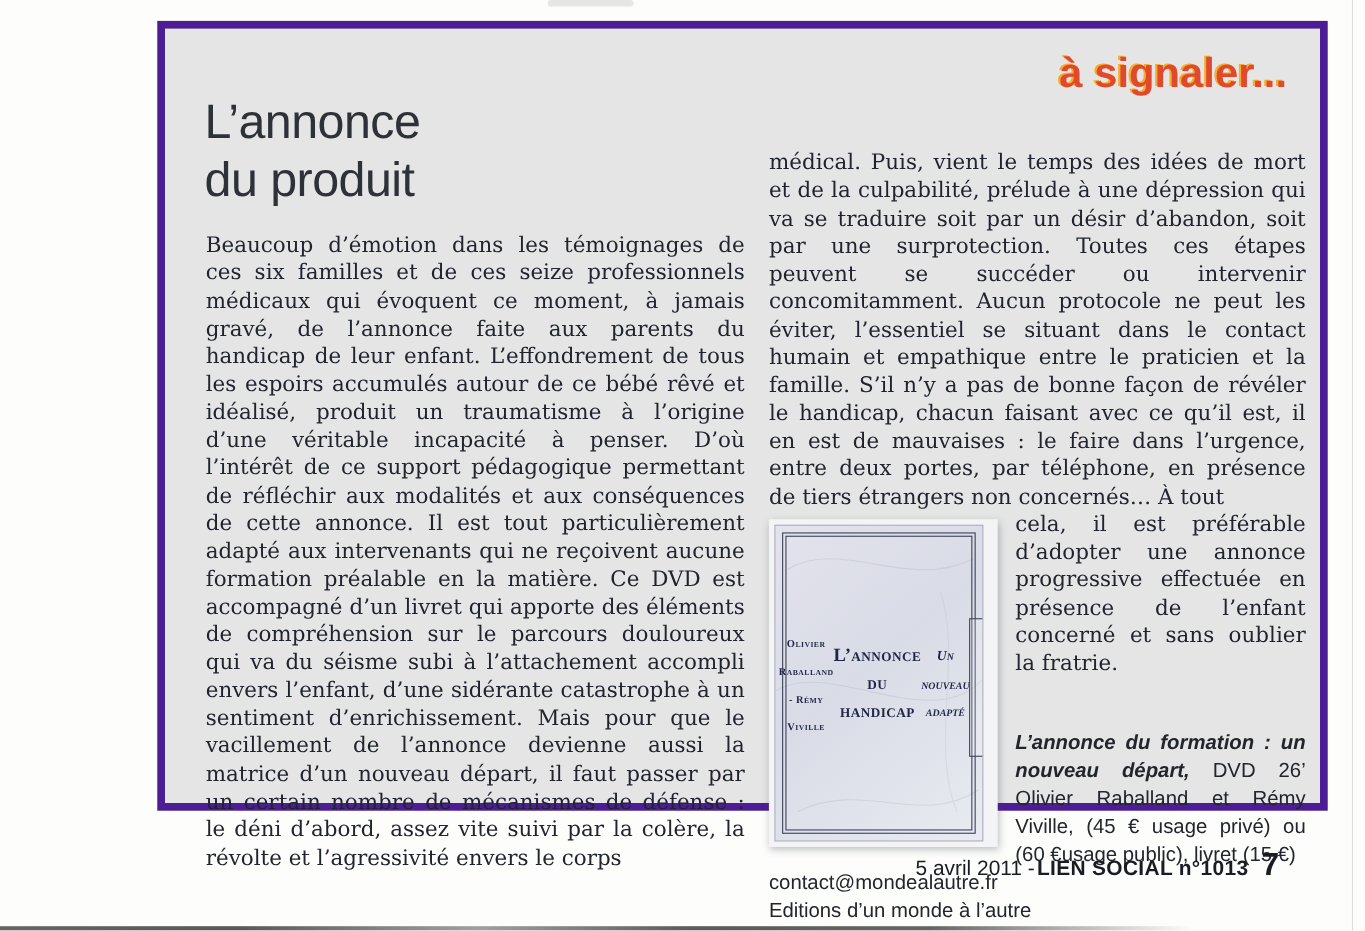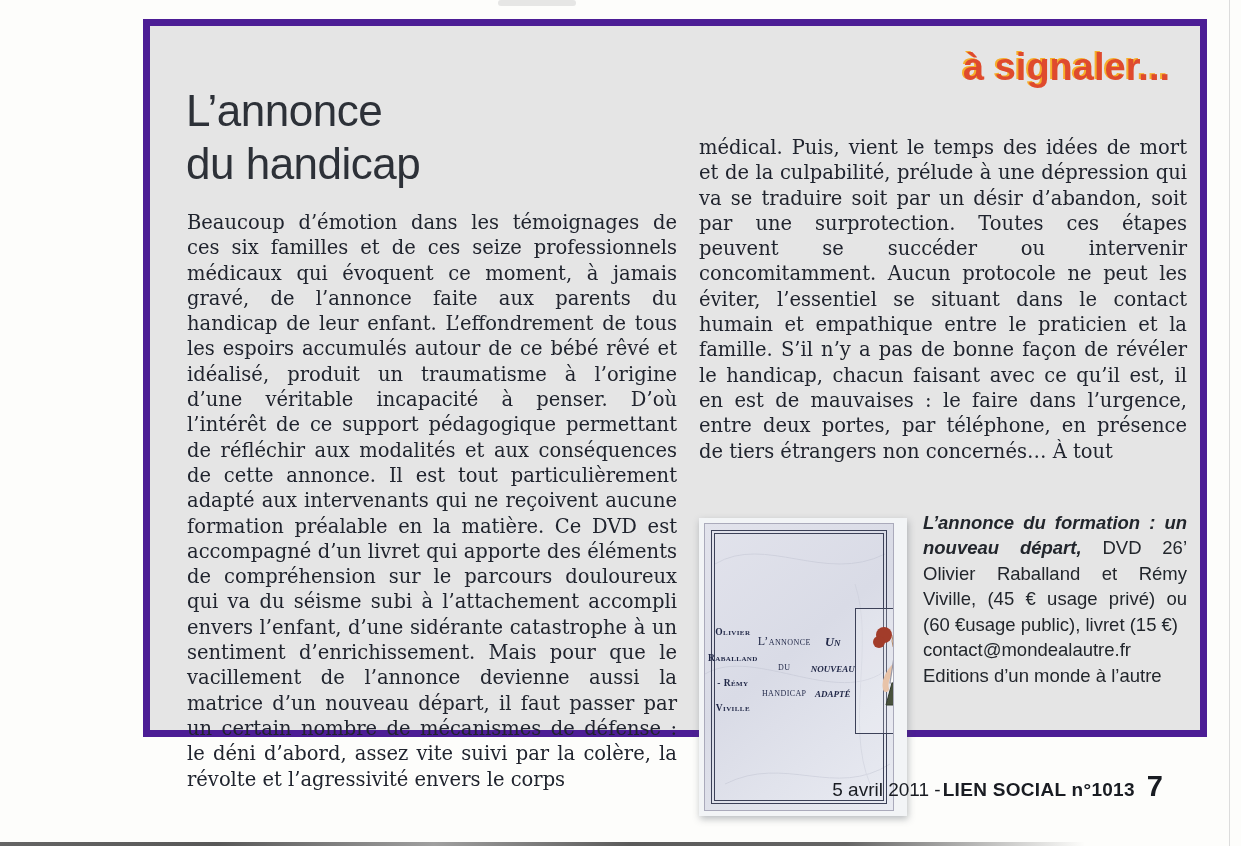--- a/index.html
+++ b/index.html
@@ -34,21 +34,21 @@
   .sketch{position:absolute;inset:0;opacity:.4;}
   .cover-frame{position:absolute;inset:6px;border:1px solid #3c4158;}
   .cover-frame::after{content:"";position:absolute;inset:2px;
     border:1px solid #3c4158;pointer-events:none;}
   .cover-inner{position:absolute;inset:3px;display:flex;flex-direction:row;
     align-items:center;font-family:"Liberation Serif",serif;color:#1f2646;
     text-align:center;}
   .cover-authors{margin-top:8px;font-size:9.5px;font-weight:bold;
     font-variant:small-caps;letter-spacing:.4px;}
   .cover-rule{width:100%;height:1px;background:#3c4158;margin:6px 0 8px;}
-  .cover-title{font-size:12px;font-weight:normal;font-variant:small-caps;
+  .cover-title{font-size:17px;font-weight:bold;font-variant:small-caps;
     letter-spacing:.4px;}
   .cover-subtitle{font-size:12.5px;font-weight:bold;font-style:italic;
     font-variant:small-caps;margin-top:3px;}
   .illo-box{margin-top:9px;width:116px;height:124px;border:1px solid #3c4158;
     background:rgba(255,255,255,.18);display:flex;align-items:center;
     justify-content:center;}
   .cover-genre{margin-top:9px;font-size:13px;font-weight:normal;
     font-variant:small-caps;letter-spacing:1.5px;}
   .cover-logo{margin-top:5px;font-size:6.5px;line-height:7px;font-weight:bold;
     font-variant:small-caps;color:#2a3152;border-bottom:1px solid #2a3152;
@@ -80,21 +80,21 @@
 </style>
 </head>
 <body>
 
 <div class="scan-box">
 
   <div class="signaler">à signaler...</div>
 
   <h1 class="article-title" style="margin:0;">
     <span>L’annonce</span><br>
-    <span>du handicap</span>
+    <span>du produit</span>
   </h1>
 
   <div class="col col-left">
     <p>Beaucoup d’émotion dans les témoignages de ces six familles et de ces seize professionnels médicaux qui évoquent ce moment, à jamais gravé, de l’annonce faite aux parents du handicap de leur enfant. L’effondrement de tous les espoirs accumulés autour de ce bébé rêvé et idéalisé, produit un traumatisme à l’origine d’une véritable incapacité à penser. D’où l’intérêt de ce support pédagogique permettant de réfléchir aux modalités et aux conséquences de cette annonce. Il est tout particulièrement adapté aux intervenants qui ne reçoivent aucune formation préalable en la matière. Ce DVD est accompagné d’un livret qui apporte des éléments de compréhension sur le parcours douloureux qui va du séisme subi à l’attachement accompli envers l’enfant, d’une sidérante catastrophe à un sentiment d’enrichissement. Mais pour que le vacillement de l’annonce devienne aussi la matrice d’un nouveau départ, il faut passer par un certain nombre de mécanismes de défense : le déni d’abord, assez vite suivi par la colère, la révolte et l’agressivité envers le corps</p>
   </div>
 
   <div class="col col-right">
     <p>médical. Puis, vient le temps des idées de mort et de la culpabilité, prélude à une dépression qui va se traduire soit par un désir d’abandon, soit par une surprotection. Toutes ces étapes peuvent se succéder ou intervenir concomitamment. Aucun protocole ne peut les éviter, l’essentiel se situant dans le contact humain et empathique entre le praticien et la famille. S’il n’y a pas de bonne façon de révéler le handicap, chacun faisant avec ce qu’il est, il en est de mauvaises : le faire dans l’urgence, entre deux portes, par téléphone, en présence de tiers étrangers non concernés… À tout</p>
 
     <div>
@@ -143,20 +143,21 @@
             <div class="cover-genre">Documentaire</div>
             <div class="cover-logo">
               <span>Éditions</span>
               <span>d’un monde</span>
               <span>à l’autre</span>
             </div>
           </div>
         </div>
       </div>
 
+      <p>cela, il est préférable d’adopter une annonce progressive effectuée en présence de l’enfant concerné et sans oublier la fratrie.</p>
 
       <div class="caption">
         <p><span class="lead">L’annonce du formation : un nouveau départ,</span><span> DVD 26’ Olivier Raballand et Rémy Viville, (45 € usage privé) ou (60 €usage public), livret (15 €)</span></p>
         <p class="plain-line">contact@mondealautre.fr</p>
         <p class="plain-line">Editions d’un monde à l’autre</p>
       </div>
     </div>
   </div>
 </div>
 

